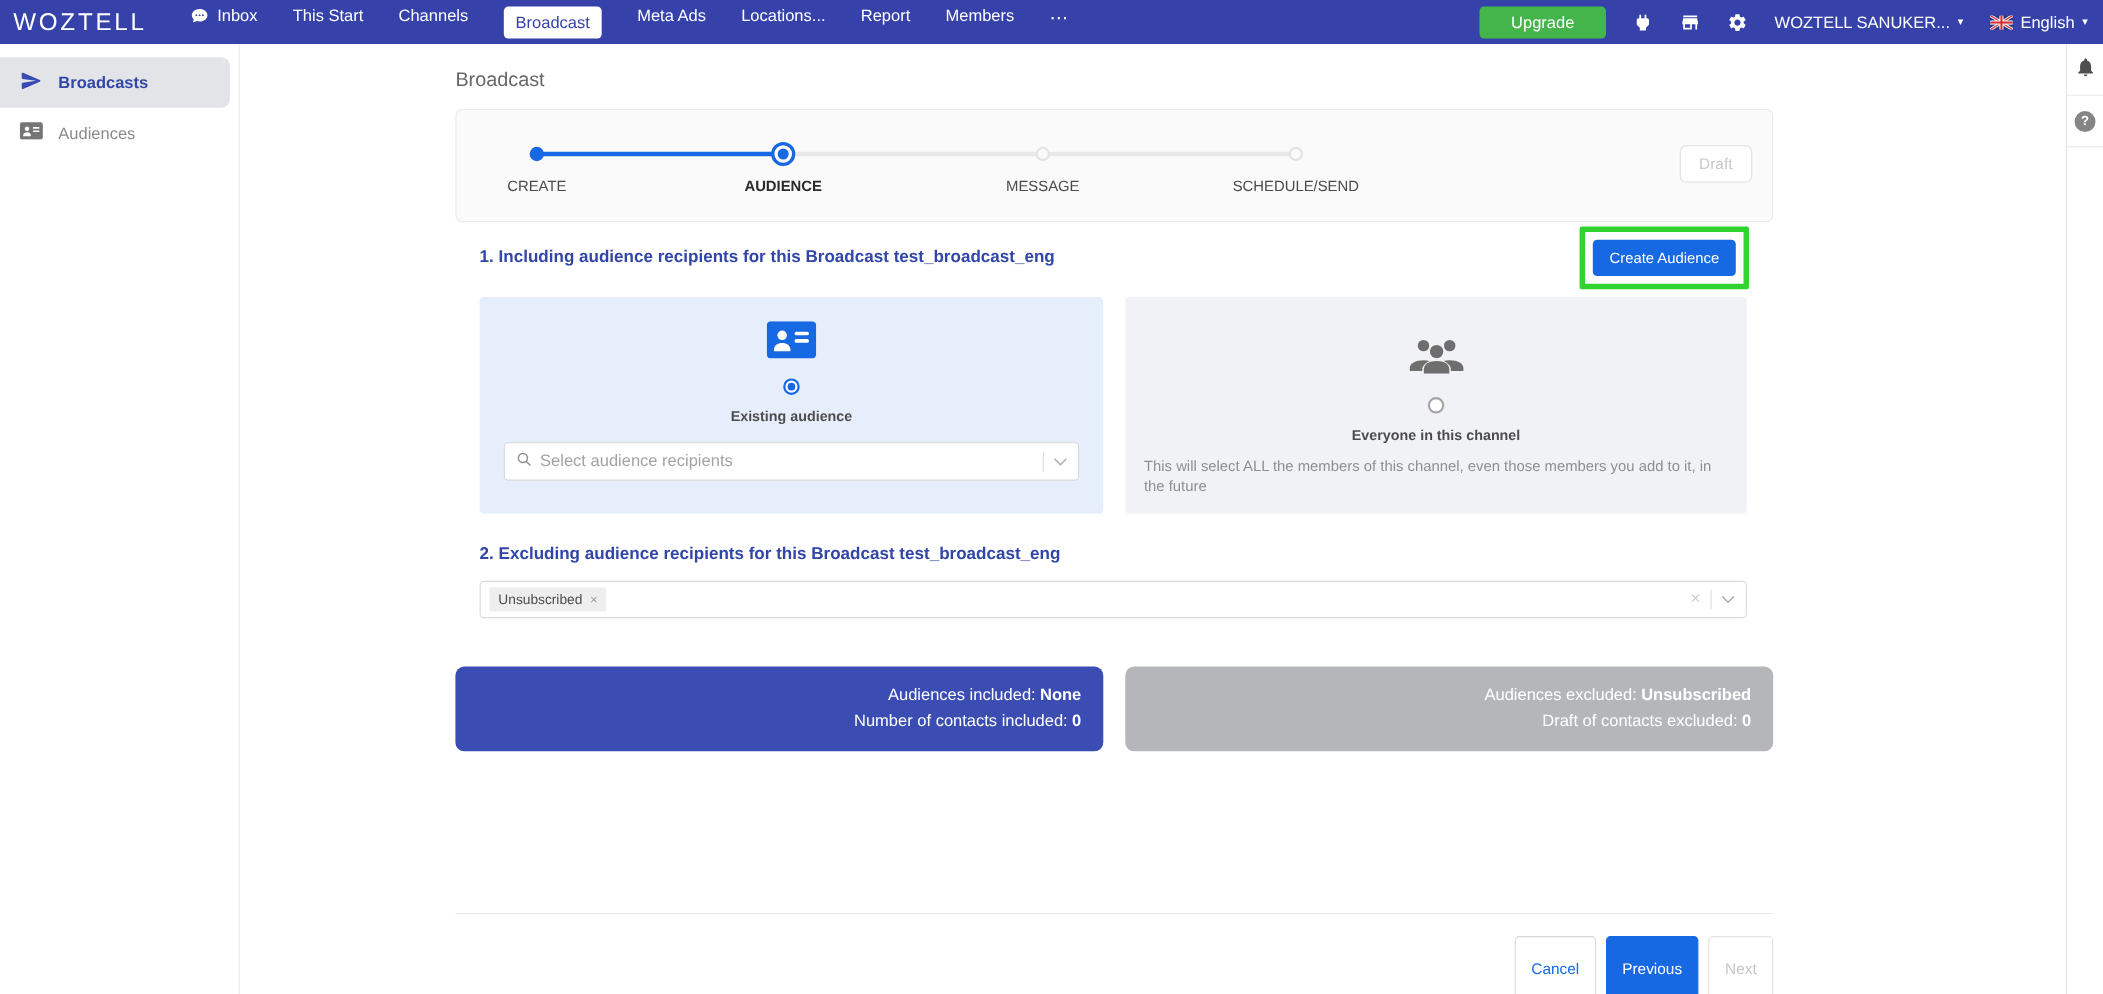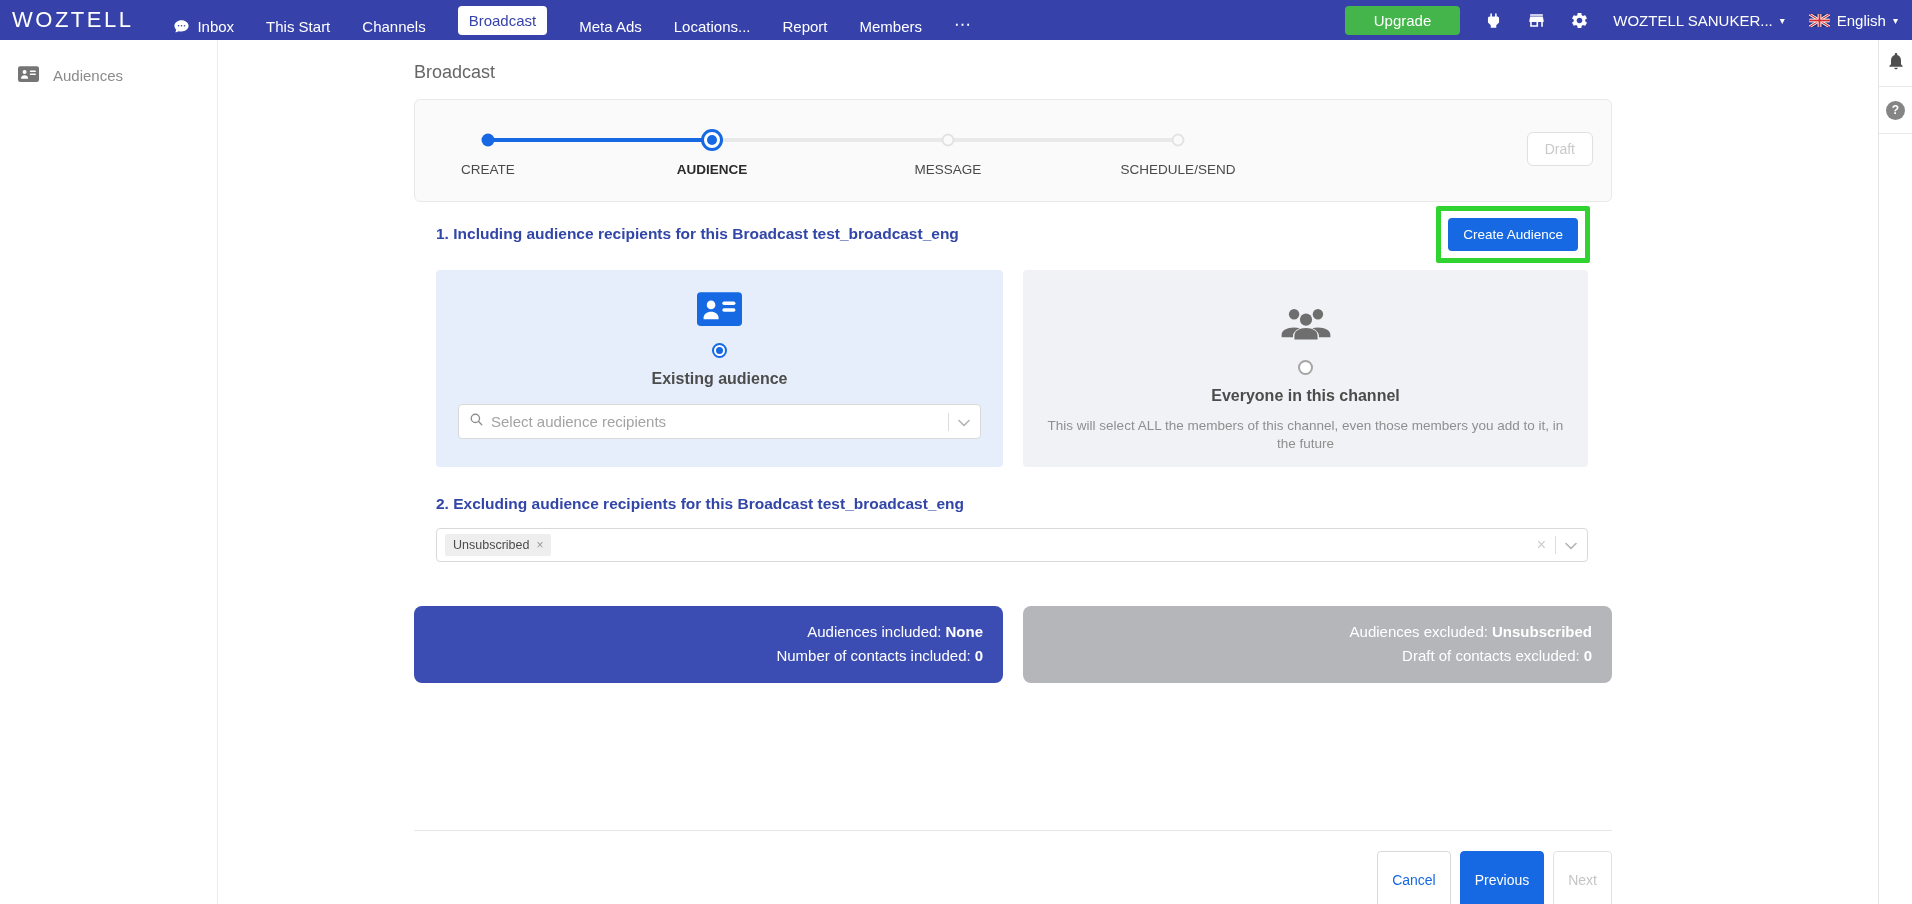--- a/index.html
+++ b/index.html
@@ -14,21 +14,21 @@
     --card-gray-bg:#f1f2f5;
   }
   *{box-sizing:border-box;margin:0;padding:0;}
   html,body{width:1912px;height:904px;overflow:hidden;}
   body{font-family:"Liberation Sans",sans-serif;background:#fff;color:#333;}
   .clickable{cursor:pointer;}
 
   
   .topnav{height:40px;background:var(--nav-blue);display:flex;align-items:center;color:#fff;}
   .logo{font-size:22px;font-weight:400;letter-spacing:2.5px;color:#fff;margin:0 40px 0 12px;white-space:nowrap;}
-  .nav-items{display:flex;align-items:flex-end;gap:32px;font-size:15px;white-space:nowrap;}
+  .nav-items{display:flex;align-items:flex-start;gap:32px;font-size:15px;white-space:nowrap;}
   .nav-item{display:flex;align-items:center;gap:7px;color:#fff;cursor:pointer;}
   .nav-item.active{background:#fff;color:var(--nav-blue);padding:6px 11px;border-radius:4px;font-weight:400;}
   .nav-item.more{font-size:17px;letter-spacing:1px;}
   .nav-right{margin-left:auto;display:flex;align-items:center;gap:24px;padding-right:14px;}
   .upgrade-btn{background:var(--upgrade-green);color:#fff;border:none;font-size:15px;padding:6px 29px;border-radius:4px;font-family:inherit;cursor:pointer;}
   .nav-ic{display:flex;align-items:center;cursor:pointer;}
   .acct,.lang{display:flex;align-items:center;gap:7px;font-size:15px;cursor:pointer;white-space:nowrap;}
   .caret{font-size:10px;}
 
   
@@ -69,22 +69,22 @@
 
   
   .cards{display:flex;gap:20px;padding:0 22px;margin-top:4px;}
   .aud-card{height:197px;border-radius:4px;display:flex;flex-direction:column;align-items:center;cursor:pointer;}
   .aud-card.blue{width:567px;background:var(--card-blue-bg);padding-top:22px;}
   .aud-card.gray{width:565px;background:var(--card-gray-bg);padding-top:36px;}
   .radio{width:15px;height:15px;border-radius:50%;margin-top:13px;cursor:pointer;}
   .radio.checked{border:2px solid var(--accent);display:flex;align-items:center;justify-content:center;background:#fff;}
   .radio.checked::after{content:"";width:7px;height:7px;border-radius:50%;background:var(--accent);}
   .radio.unchecked{border:2px solid #a5a5a5;background:#fff;}
-  .card-label{margin-top:12px;font-size:16px;font-weight:bold;color:#4c4c4c;}
-  .card-desc{margin-top:12px;font-size:13.5px;color:#8f8f8f;text-align:center;line-height:1.35;width:94%;}
+  .card-label{margin-top:12px;font-size:13px;font-weight:bold;color:#4c4c4c;}
+  .card-desc{margin-top:12px;font-size:13.5px;color:#8f8f8f;text-align:left;line-height:1.35;width:94%;}
   .select-box{margin-top:16px;width:523px;height:35px;background:#fff;border:1px solid #d9d9d9;border-radius:4px;display:flex;align-items:center;padding:0 10px;cursor:pointer;}
   .select-box .ph{color:#a3a3a3;font-size:15px;margin-left:7px;flex:1;}
   .vline{width:1px;height:18px;background:#ddd;margin:0 9px;}
 
   
   .sec2-heading{padding:0 22px;margin-top:28px;}
   .exclude-select{margin:15px 24px 0 22px;height:34px;border:1px solid #d9d9d9;border-radius:4px;display:flex;align-items:center;padding:0 10px 0 8px;cursor:pointer;background:#fff;}
   .tag{display:inline-flex;align-items:center;gap:7px;background:#eee;border-radius:2px;padding:4px 8px;font-size:12.5px;color:#4c4c4c;}
   .tag-x{color:#999;font-size:12px;cursor:pointer;}
   .sel-right{margin-left:auto;display:flex;align-items:center;}
@@ -199,20 +199,28 @@
       </span>
       <span>English</span>
       <span class="caret">▾</span>
     </span>
   </div>
 </nav>
 
 <div class="shell">
 
   <aside class="sidebar">
+    <div class="side-item active">
+      <span>
+        <svg viewBox="0 0 24 24" width="21" height="21">
+            <path class="f-plane" d="M3.4 20.4l17.45-7.48c.81-.35.81-1.49 0-1.84L3.4 3.6c-.66-.29-1.39.2-1.39.91L2 9.12c0 .5.37.93.87.99L17 12 2.87 13.88c-.5.07-.87.5-.87 1l.01 4.61c0 .71.73 1.2 1.39.91z"></path>
+          </svg>
+      </span>
+      <span>Broadcasts</span>
+    </div>
     <div class="side-item">
       <span>
         <svg viewBox="0 0 24 18" width="21" height="16">
             <rect width="24" height="18" rx="2.5" class="f-gray"></rect>
             <circle cx="7.5" cy="6.8" r="2.3" fill="#fff"></circle>
             <path d="M3.5 13.8c0-2 1.8-3.3 4-3.3s4 1.3 4 3.3v.7h-8z" fill="#fff"></path>
             <rect x="13.5" y="5" width="7" height="1.7" rx=".8" fill="#fff"></rect>
             <rect x="13.5" y="8.5" width="7" height="1.7" rx=".8" fill="#fff"></rect>
           </svg>
       </span>

